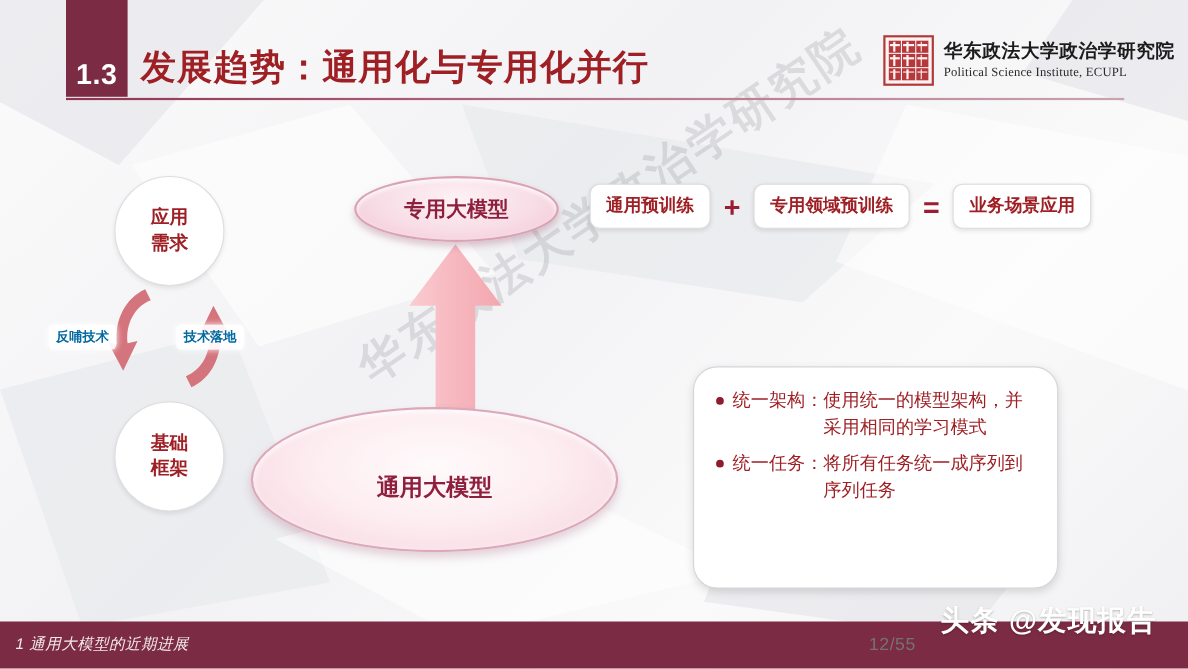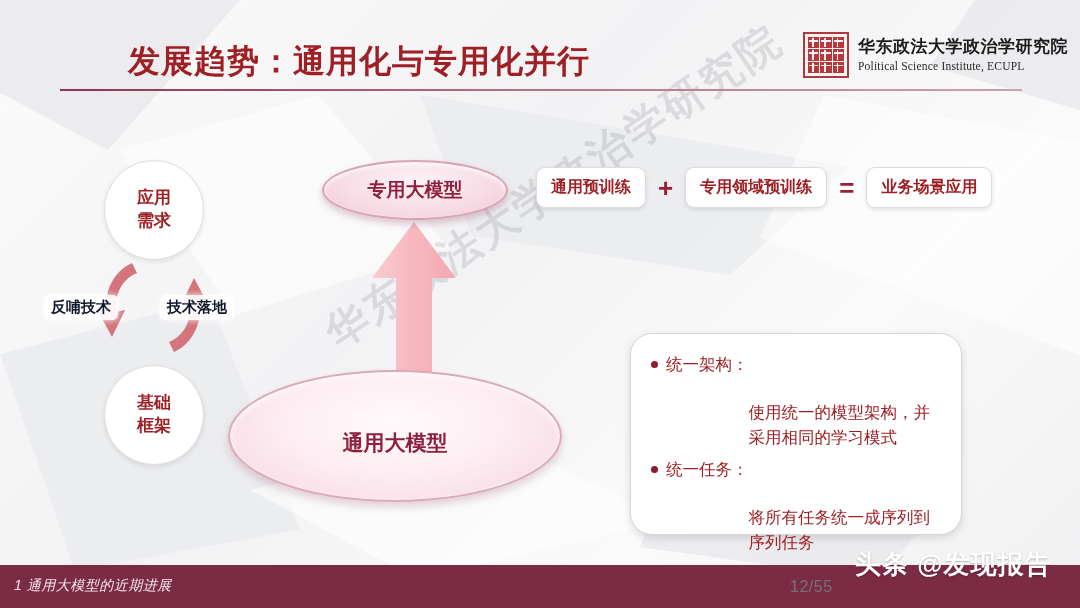--- a/index.html
+++ b/index.html
@@ -175,22 +175,22 @@
     position: absolute;
     left: 88px;
     top: 255px;
     width: 130px;
     height: 105px;
   }
   .arrow-label {
     position: absolute;
     background: rgba(255,255,255,0.92);
     border-radius: 5px;
-    color: #0f172a;
-    font-size: 15px;
+    color: #0369a1;
+    font-size: 12px;
     font-weight: bold;
     padding: 3px 7px;
     white-space: nowrap;
     box-shadow: 0 0 6px rgba(255,255,255,0.95);
   }
   #label-left { left: 44px; top: 295px; }
   #label-right { left: 160px; top: 295px; }
 
   
   .ellipse {
@@ -291,21 +291,21 @@
   .bullet-dot {
     width: 7px;
     height: 7px;
     border-radius: 50%;
     background: #8f1b2e;
     margin-top: 9px;
     margin-right: 8px;
     flex: 0 0 auto;
   }
   .bullet-term { flex: 0 0 auto; white-space: nowrap; }
-  .bullet-desc { flex: 1 1 auto; margin-top: 48px; }
+  .bullet-desc { flex: 1 1 auto; }
 
   
   .footer-bar {
     position: absolute;
     left: 0;
     bottom: 0;
     width: 1080px;
     height: 43px;
     background: #7c2b44;
   }
@@ -349,20 +349,23 @@
   <div class="facet" style="left:120px;top:95px;width:330px;height:220px;clip-path:polygon(0 25%,60% 0,100% 70%,35% 100%);"></div>
   <div class="facet dark2" style="left:420px;top:95px;width:430px;height:180px;clip-path:polygon(0 0,100% 40%,72% 100%,12% 78%);"></div>
   <div class="facet" style="left:760px;top:95px;width:320px;height:260px;clip-path:polygon(20% 0,100% 18%,100% 100%,0 55%);"></div>
   <div class="facet dark2" style="left:0;top:300px;width:300px;height:270px;clip-path:polygon(0 20%,70% 0,100% 85%,25% 100%);"></div>
   <div class="facet" style="left:250px;top:430px;width:420px;height:150px;clip-path:polygon(0 40%,55% 0,100% 60%,40% 100%);"></div>
   <div class="facet dark" style="left:640px;top:470px;width:300px;height:110px;clip-path:polygon(10% 0,100% 30%,80% 100%,0 70%);"></div>
   <div class="facet dark" style="left:930px;top:0;width:150px;height:110px;clip-path:polygon(30% 0,100% 0,100% 100%,0 60%);"></div>
 
   <div class="watermark-diag">华东政法大学政治学研究院</div>
 
+  <div class="num-tab">
+    <span>1.3</span>
+  </div>
   <div class="slide-title">发展趋势：通用化与专用化并行</div>
   <div class="title-rule"></div>
 
   <div class="logo-wrap">
     <div class="seal">
       <div class="seal-grid">
         <div class="seal-cell"></div>
           <div class="seal-cell"></div>
           <div class="seal-cell"></div>
         <div class="seal-cell"></div>

